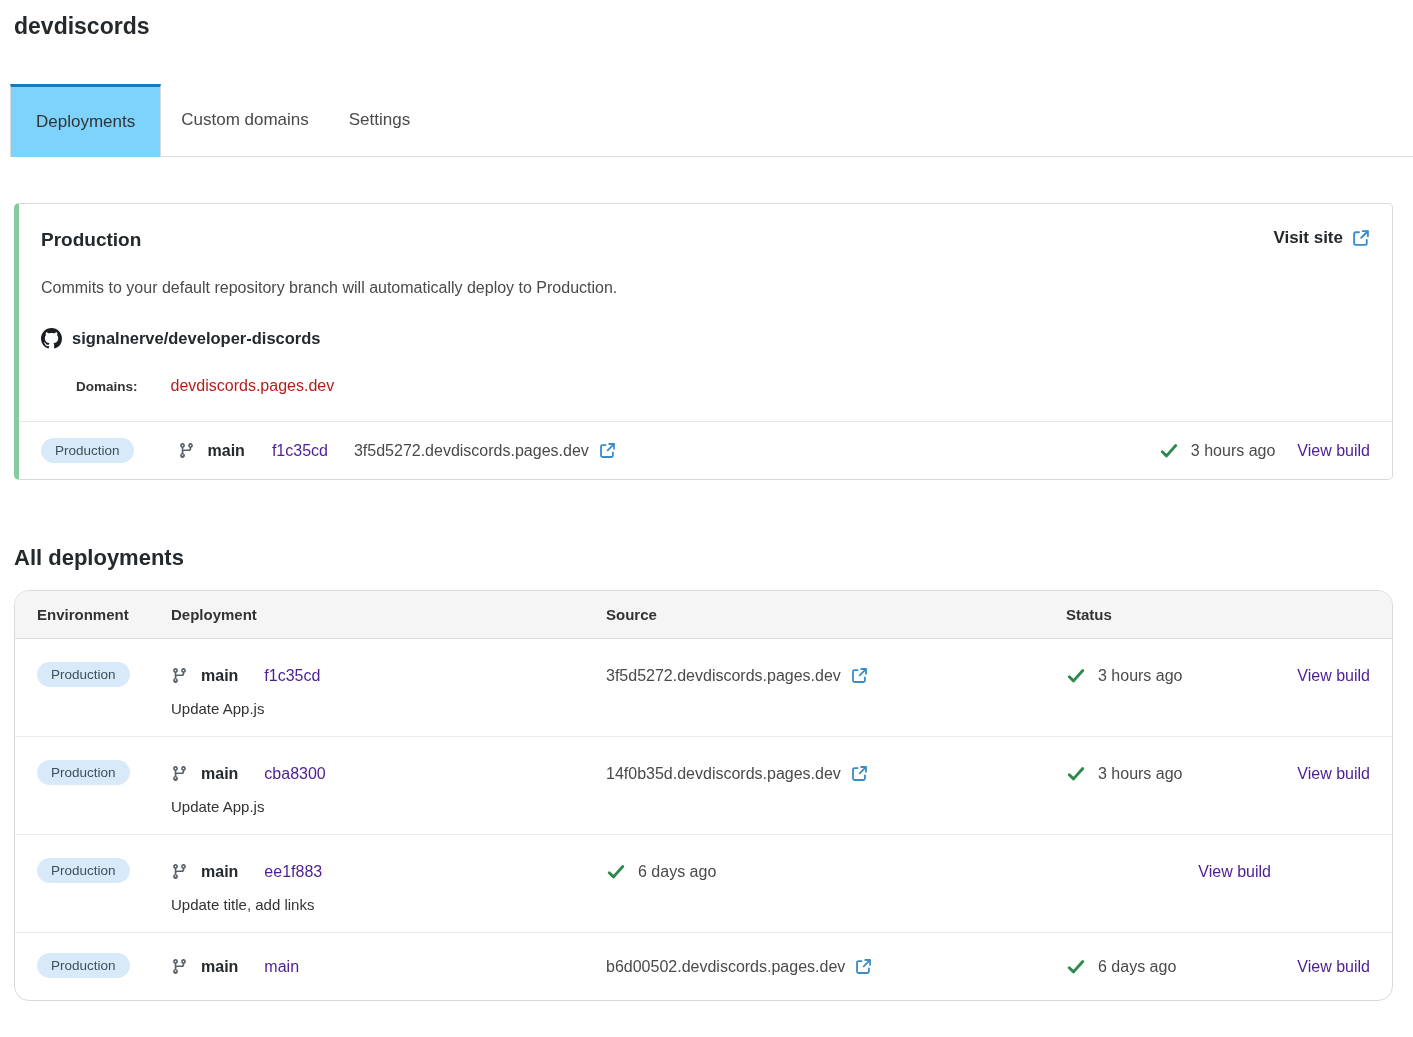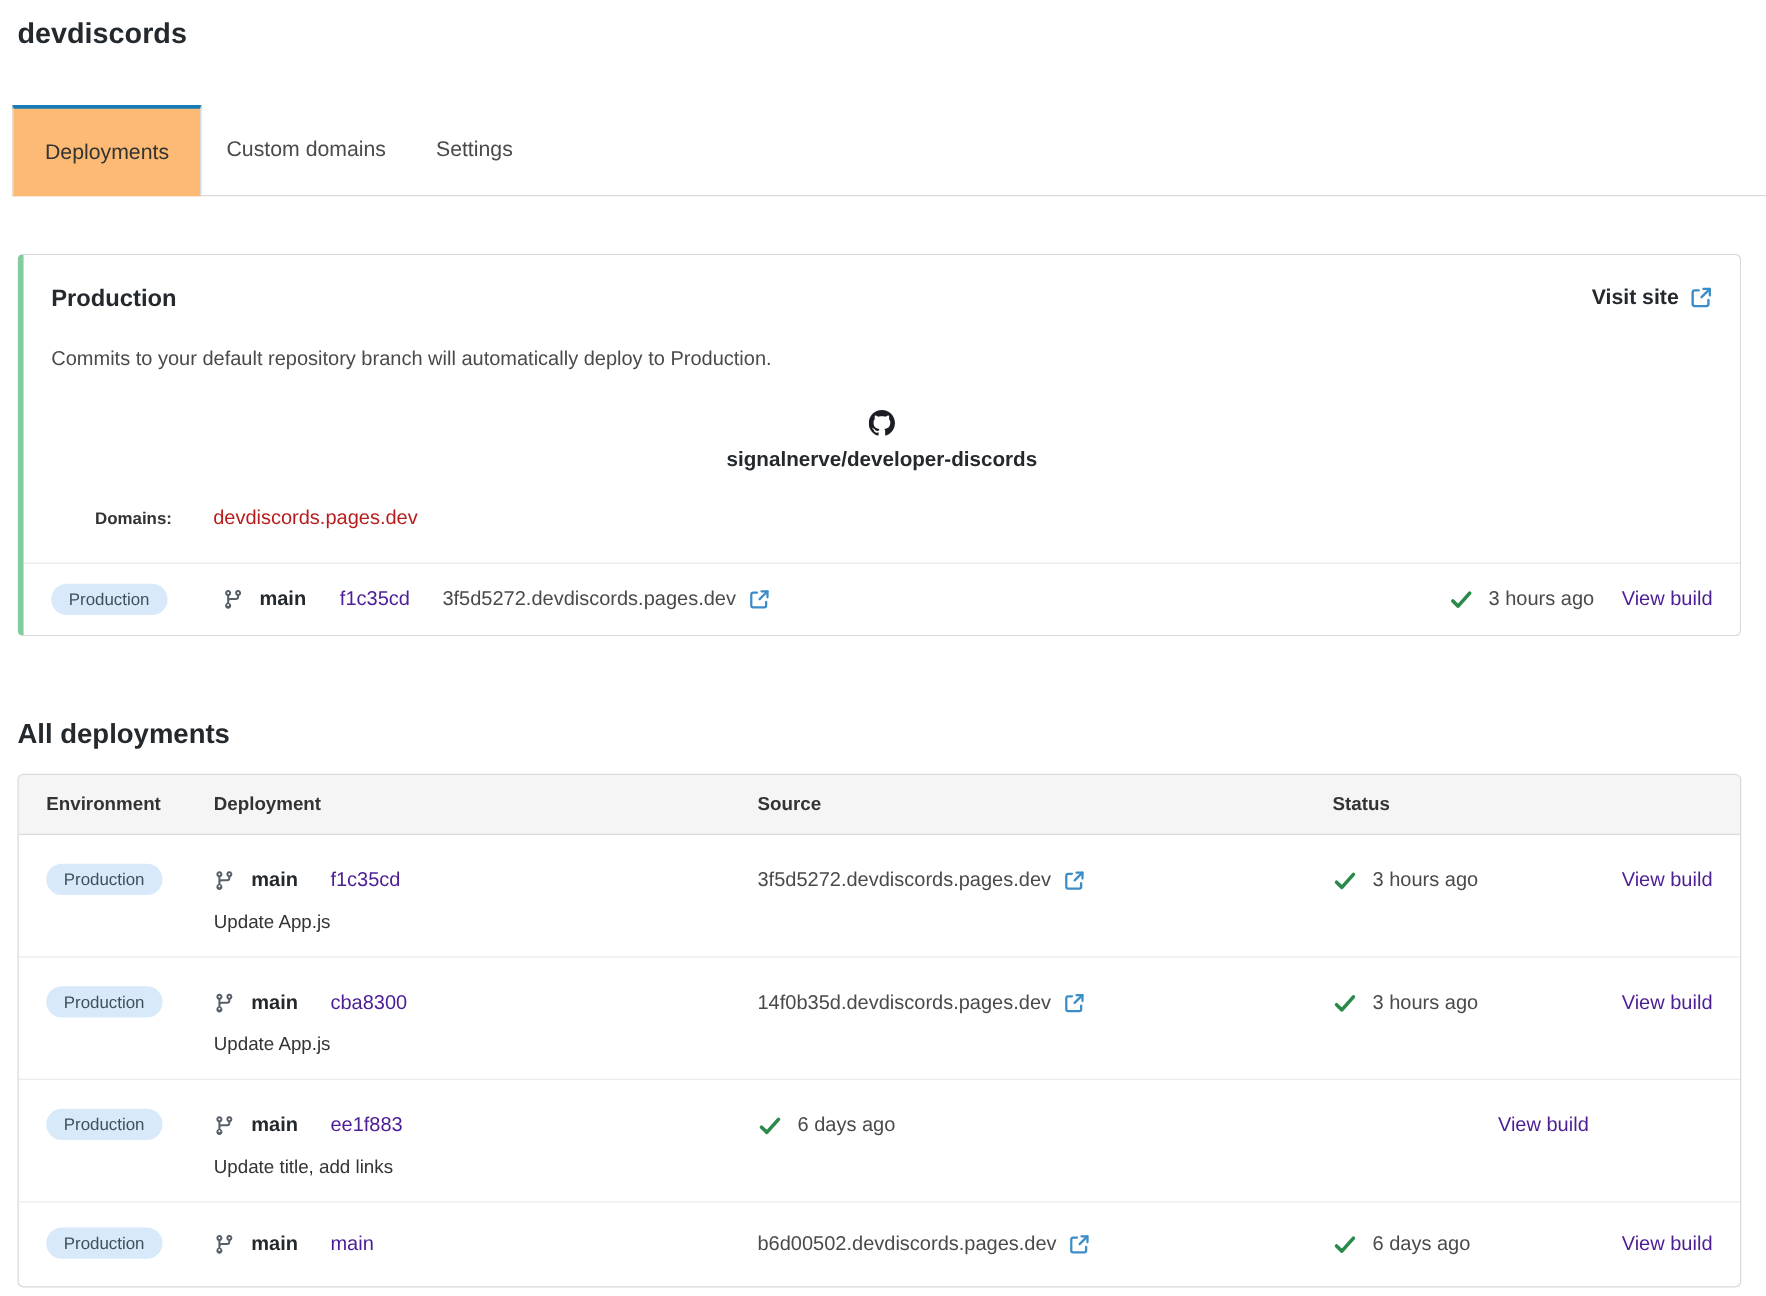--- a/index.html
+++ b/index.html
@@ -28,21 +28,21 @@
     height: 73px;
     border-bottom: 1px solid #d9d9d9;
   }
   .tab {
     display: flex; align-items: center;
     padding: 0 20px;
     font-size: 17px; color: #4a4a4a;
     cursor: pointer;
   }
   .tab.active {
-    background: #fdba74;
+    background: #7dd3fc;
     border: 1px solid #d9d9d9;
     border-top: 3px solid #1a7ab8;
     border-bottom: none;
     margin-bottom: -1px;
     padding: 0 25px;
     color: #333;
   }
   .tab:not(.active) { margin-left: 0; }
 
   
@@ -60,21 +60,21 @@
   }
   .prod-title { font-size: 19px; font-weight: bold; color: #24292e; line-height: 24px; }
   .visit-site {
     display: flex; align-items: center; gap: 9px;
     font-size: 17px; font-weight: 600; color: #24292e; cursor: pointer;
   }
   .prod-desc { padding: 0 22px; margin-top: 26px; font-size: 16px; line-height: 20px; color: #4a4a4a; }
   .repo-row {
     display: flex; align-items: center; gap: 10px;
     padding: 0 22px; margin-top: 30px;
-    font-size: 16.5px; font-weight: bold; color: #24292e; flex-direction: column;
+    font-size: 16.5px; font-weight: bold; color: #24292e;
   }
   .domains-row { display: flex; align-items: baseline; padding: 0 22px; margin-top: 28px; padding-bottom: 26px; }
   .domains-label { font-size: 13.5px; font-weight: bold; color: #333; margin-left: 35px; }
   .domains-value { font-size: 16px; color: #b91c1c; margin-left: 33px; }
 
   .prod-deploy-row {
     border-top: 1px solid #e8e8e8;
     height: 58px;
     display: flex; align-items: center;
     padding: 0 22px;
@@ -99,21 +99,21 @@
 
   
   .section-title {
     margin: 66px 0 0 14px;
     font-size: 22px; font-weight: bold; color: #24292e; line-height: 23px;
   }
   .table {
     margin: 21px 20px 0 14px;
     width: 1379px;
     border: 1px solid #d9d9d9;
-    border-radius: 5px;
+    border-radius: 15px;
     overflow: hidden;
     background: #fff;
   }
   .thead, .trow {
     display: grid;
     grid-template-columns: 134px 435px 460px 205px 1fr;
     padding-left: 22px; padding-right: 22px;
   }
   .thead {
     background: #f5f5f5;

